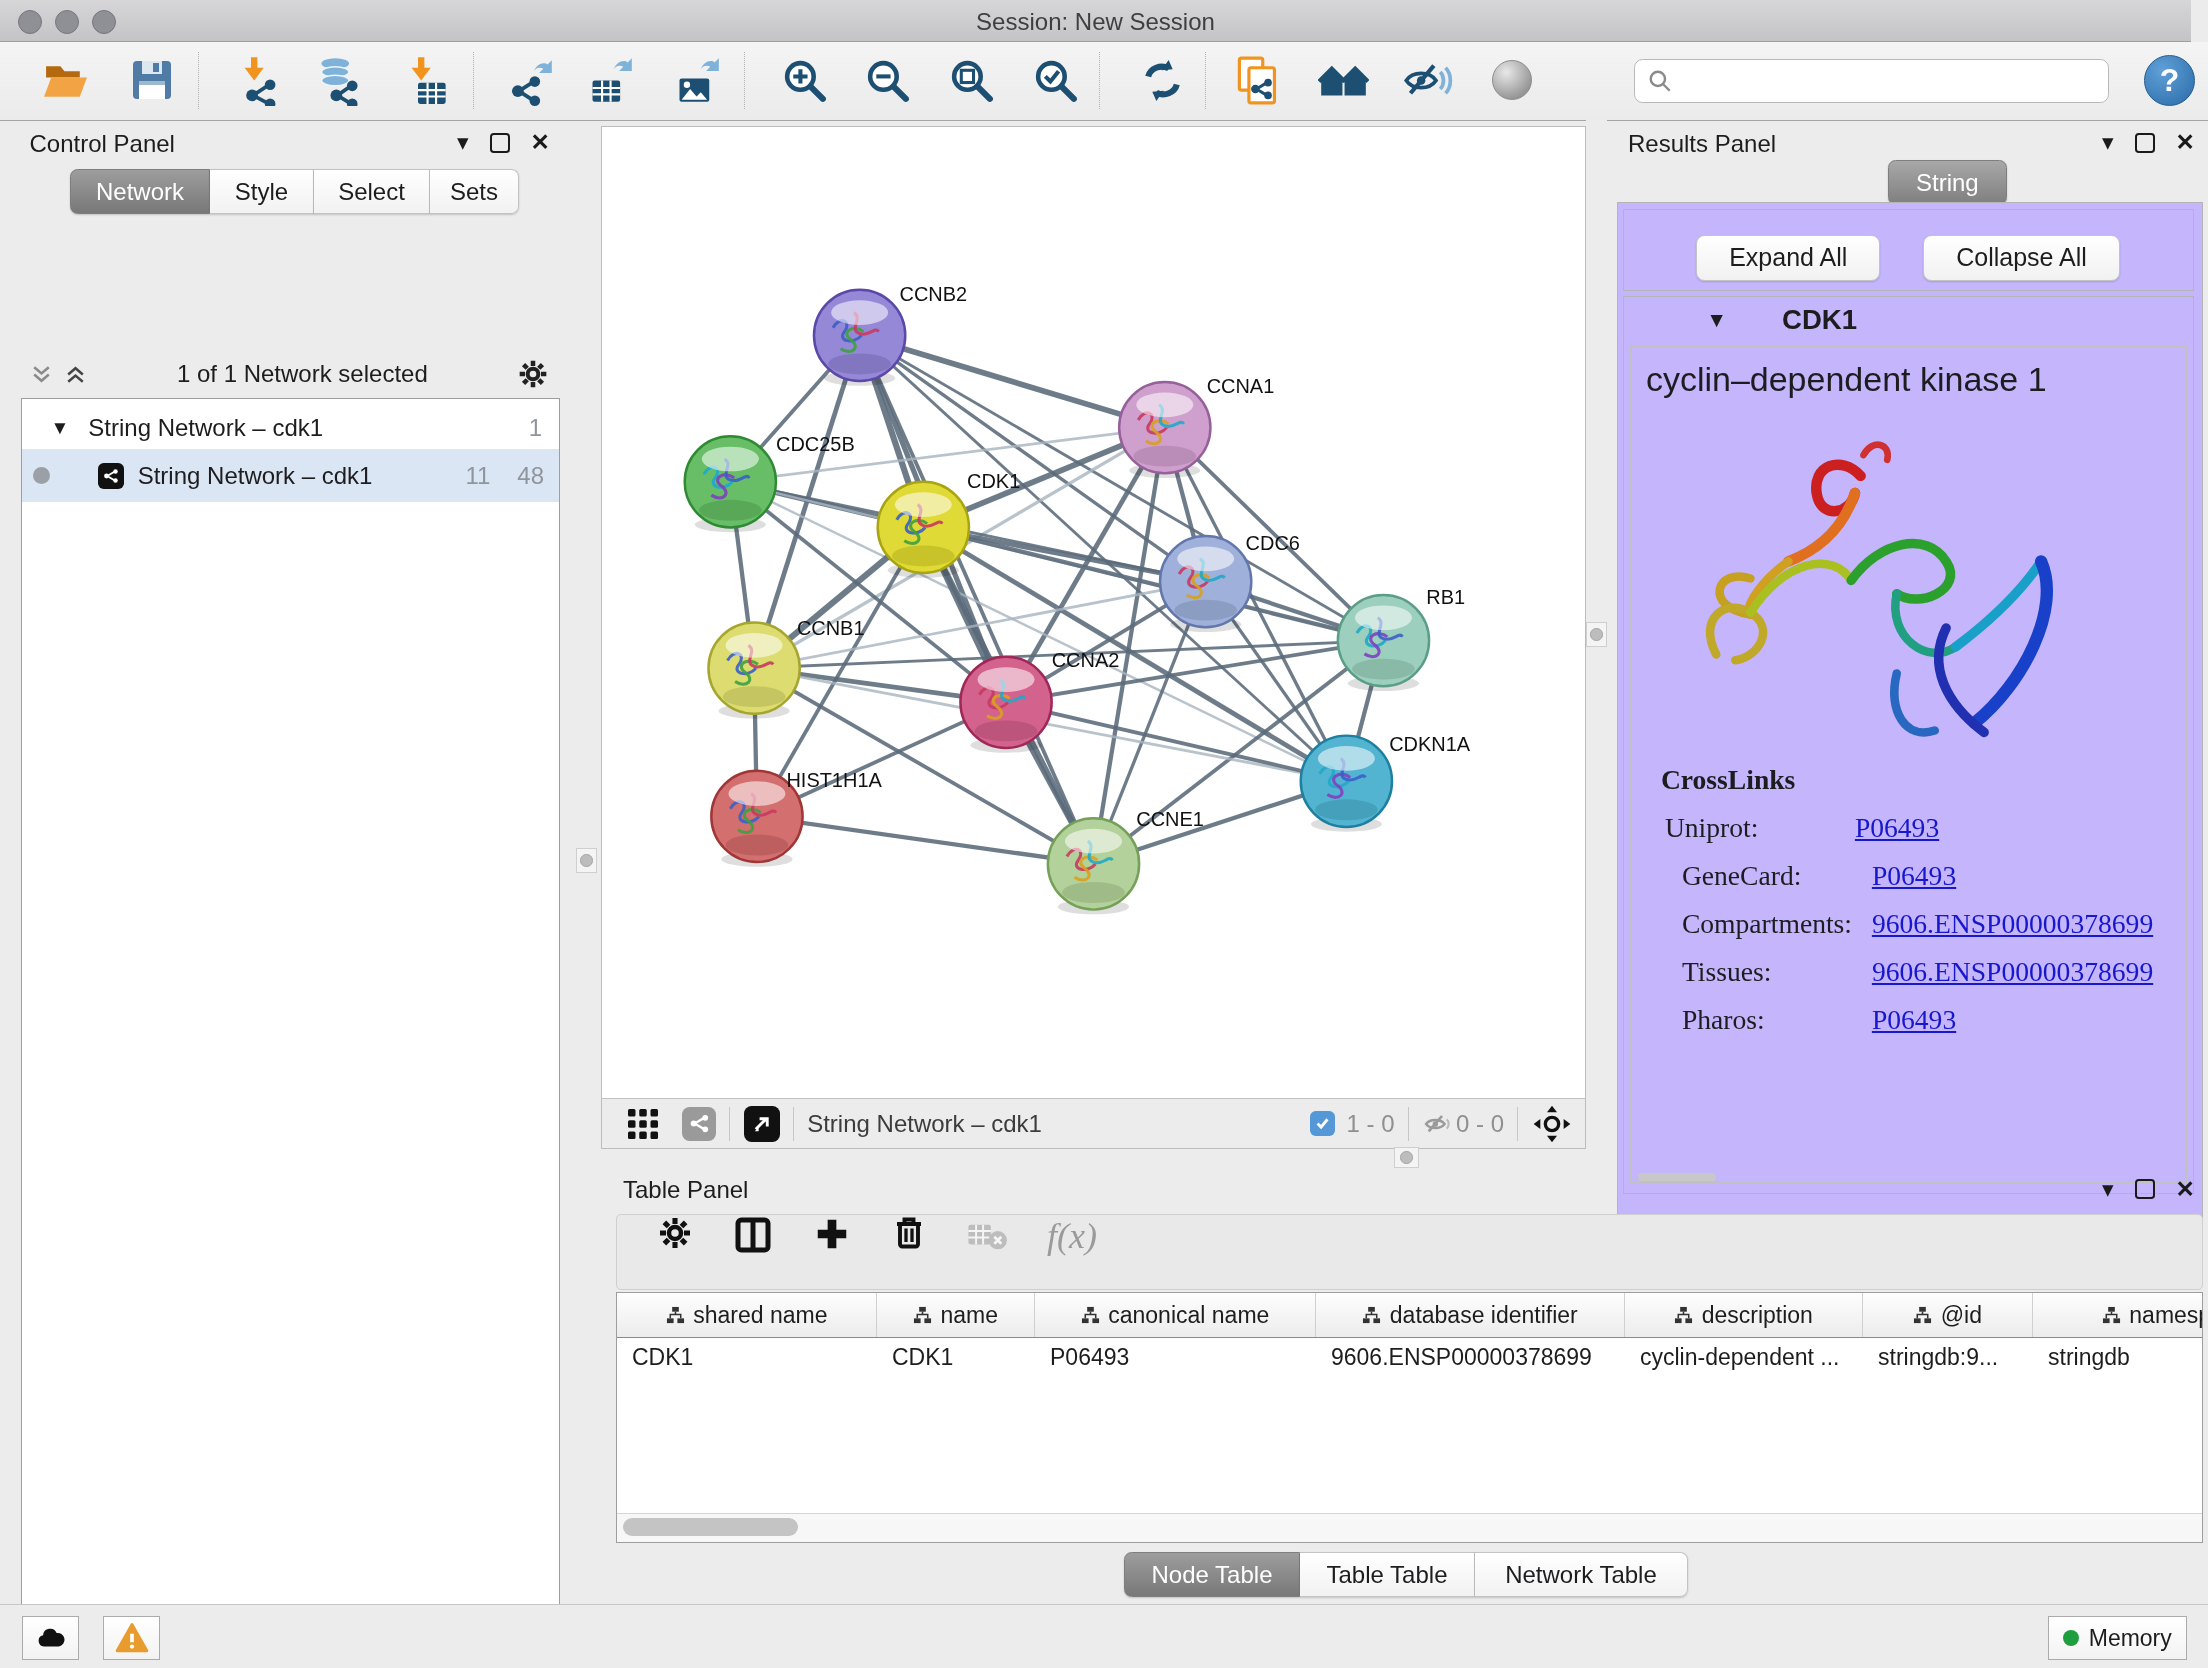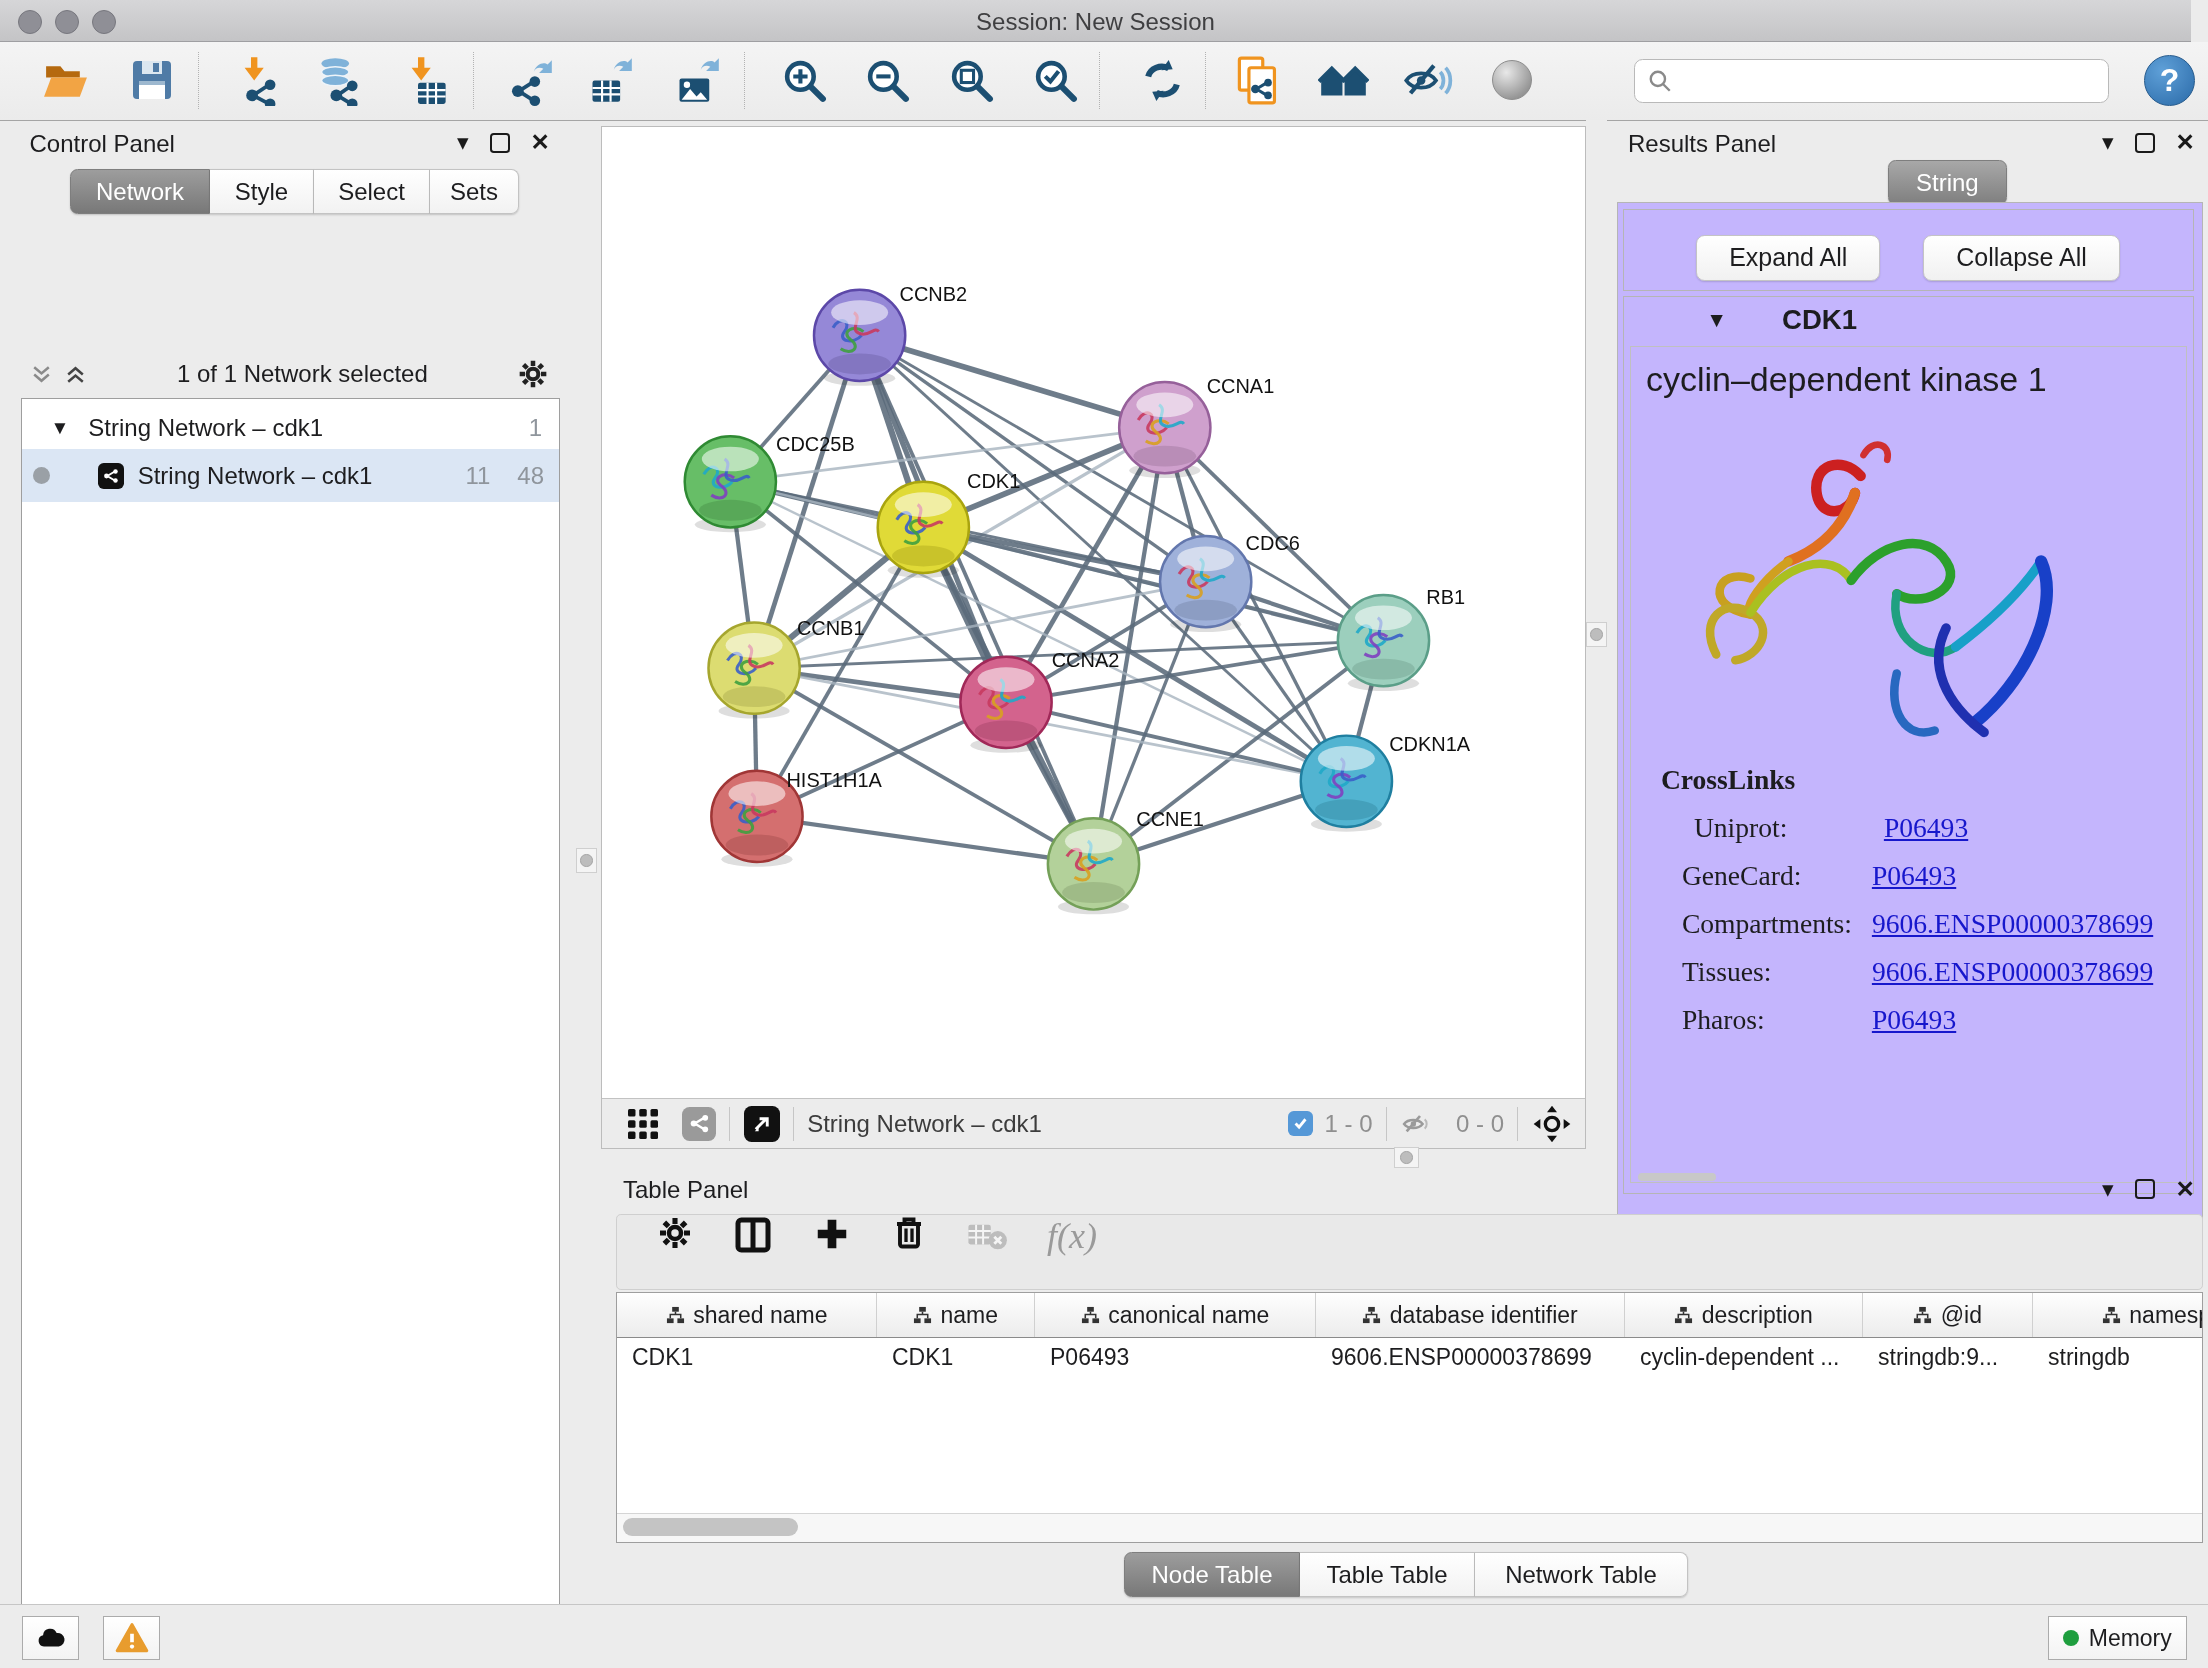--- a/index.html
+++ b/index.html
@@ -519,21 +519,21 @@
           </svg>
       </span>
       <span class="cnt" style="margin-left:11.4px">1 - 0</span>
       <span class="ntb-sep"></span>
       <svg width="32" height="32" viewBox="0 0 48 48">
         <path d="M6 24c6-8 22-8 28 0-6 8-22 8-28 0z" fill="none" stroke="#9a9a9a" stroke-width="3.5"></path>
           <circle cx="20" cy="24" r="4" fill="#9a9a9a"></circle>
           <path d="M10 35L30 12" stroke="#9a9a9a" stroke-width="4"></path>
           <path d="M37 17c4 3 4 11 0 14" stroke="#b9b9b9" stroke-width="3" fill="none"></path>
       </svg>
-      <span class="cnt" style="margin-left:24px">0 - 0</span>
+      <span class="cnt" style="margin-left:2px">0 - 0</span>
       <span class="ntb-sep"></span>
       <svg width="40" height="40" viewBox="0 0 48 48" style="margin-right:13.3px">
         <circle cx="24" cy="24" r="8" fill="none" stroke="#111" stroke-width="4"></circle>
         <path d="M24 2l6 8H18zM24 46l-6-8h12zM2 24l8-6v12zM46 24l-8 6V18z" fill="#111"></path>
       </svg>
     </div>
   </div>
 
   <div id="right-gutter"></div>
   <div class="split-handle" style="left:1586px;top:622px">
@@ -578,21 +578,21 @@
               <path d="M250 186 C240 232 282 262 312 242" stroke="#20a080" stroke-width="9"></path>
               <path d="M312 242 C352 212 382 182 402 152" stroke="#18a0c8" stroke-width="10"></path>
               <path d="M402 152 C424 202 382 282 332 322" stroke="#1840c8" stroke-width="13"></path>
               <path d="M342 332 C302 302 282 262 302 222" stroke="#2030b0" stroke-width="10"></path>
               <path d="M250 270 C240 310 260 340 290 330" stroke="#2868c0" stroke-width="9"></path>
             </g>
           </svg>
           <div id="crosslinks">
             <div style="font-weight:bold">CrossLinks</div>
             <div class="xl-row">
-              <span class="xl-label" style="margin-left:33px">Uniprot:</span>
+              <span class="xl-label" style="margin-left:4px">Uniprot:</span>
               <span class="xl-link">P06493</span>
             </div>
             <div class="xl-row">
               <span class="xl-label" style="margin-left:21px">GeneCard:</span>
               <span class="xl-link">P06493</span>
             </div>
             <div class="xl-row">
               <span class="xl-label" style="margin-left:21px">Compartments:</span>
               <span class="xl-link">9606.ENSP00000378699</span>
             </div>

